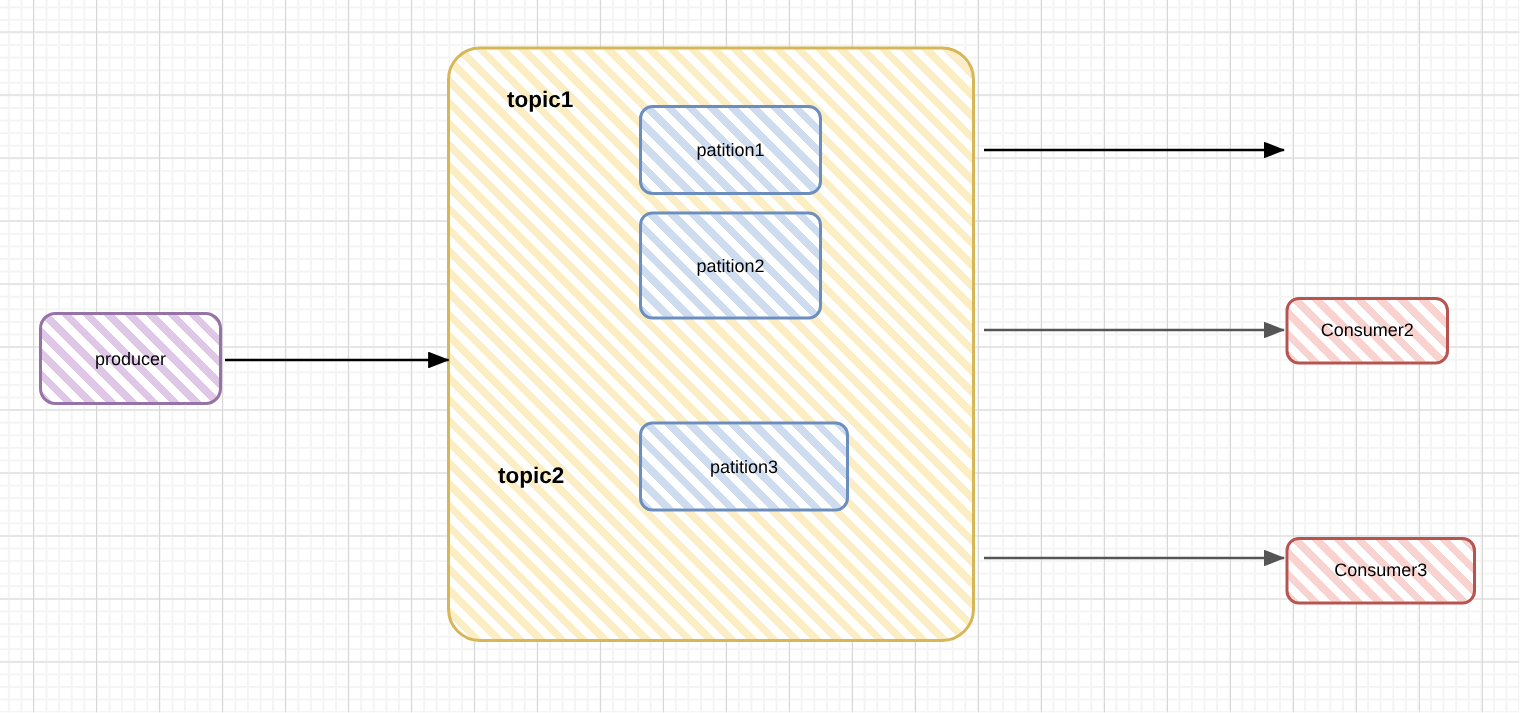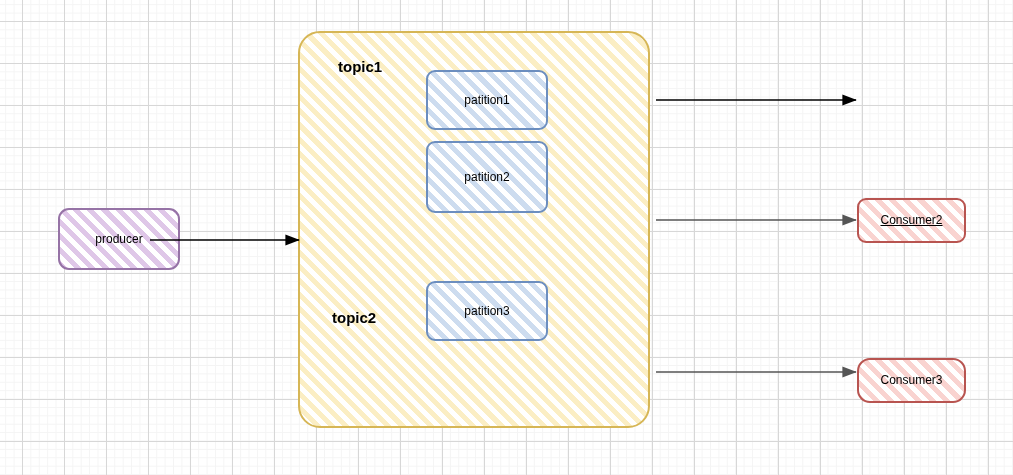--- a/index.html
+++ b/index.html
@@ -114,43 +114,43 @@
     z-index: 5;
     pointer-events: none;
     overflow: visible;
   }
 </style>
 </head>
 <body>
 
 <div id="canvas">
 
-  <div class="node n-producer" id="node-producer" style="left: 26px; top: 208px; width: 122px; height: 62px; margin-left: 32px;">
+  <div class="node n-producer" id="node-producer" style="left: 26px; top: 208px; width: 122px; height: 62px;">
     <span class="node-label">producer</span>
   </div>
 
   <div class="node n-topic-container" id="node-topic-container" style="left: 298px; top: 31px; width: 352px; height: 397px;">
     <span class="topic-title" id="topic-label-0" style="left: 38px; top: 25px;">topic1</span>
     <span class="topic-title" id="topic-label-1" style="left: 32px; top: 276px;">topic2</span>
   </div>
 
   <div class="node n-partition" id="node-partition-0" style="left: 426px; top: 70px; width: 122px; height: 60px;">
     <span class="node-label">patition1</span>
   </div>
   <div class="node n-partition" id="node-partition-1" style="left: 426px; top: 141px; width: 122px; height: 72px;">
     <span class="node-label">patition2</span>
   </div>
-  <div class="node n-partition" id="node-partition-2" style="left: 426px; top: 281px; width: 122px; height: 60px;">
+  <div class="node n-partition" id="node-partition-2" style="left: 426px; top: 281px; width: 140px; height: 60px;">
     <span class="node-label">patition3</span>
   </div>
 
-  <div class="node n-consumer" id="node-consumer-1" style="left: 857px; top: 198px; width: 109px; height: 45px; text-decoration: underline;">
+  <div class="node n-consumer" id="node-consumer-1" style="left: 857px; top: 198px; width: 109px; height: 45px;">
     <span class="node-label">Consumer2</span>
   </div>
-  <div class="node n-consumer" id="node-consumer-2" style="left: 857px; top: 358px; width: 109px; height: 45px; border-radius: 13px;">
+  <div class="node n-consumer" id="node-consumer-2" style="left: 857px; top: 358px; width: 127px; height: 45px;">
     <span class="node-label">Consumer3</span>
   </div>
 
   <svg class="edge-layer" viewBox="0 0 1013 475" width="1013" height="475" xmlns="http://www.w3.org/2000/svg">
     <defs>
       <marker id="arrowhead-black" markerWidth="9" markerHeight="7" refX="8.5" refY="3.5" orient="auto" markerUnits="strokeWidth">
         <path d="M0,0 L9,3.5 L0,7 z" fill="#000000"></path>
       </marker>
       <marker id="arrowhead-gray" markerWidth="9" markerHeight="7" refX="8.5" refY="3.5" orient="auto" markerUnits="strokeWidth">
         <path d="M0,0 L9,3.5 L0,7 z" fill="#555555"></path>

